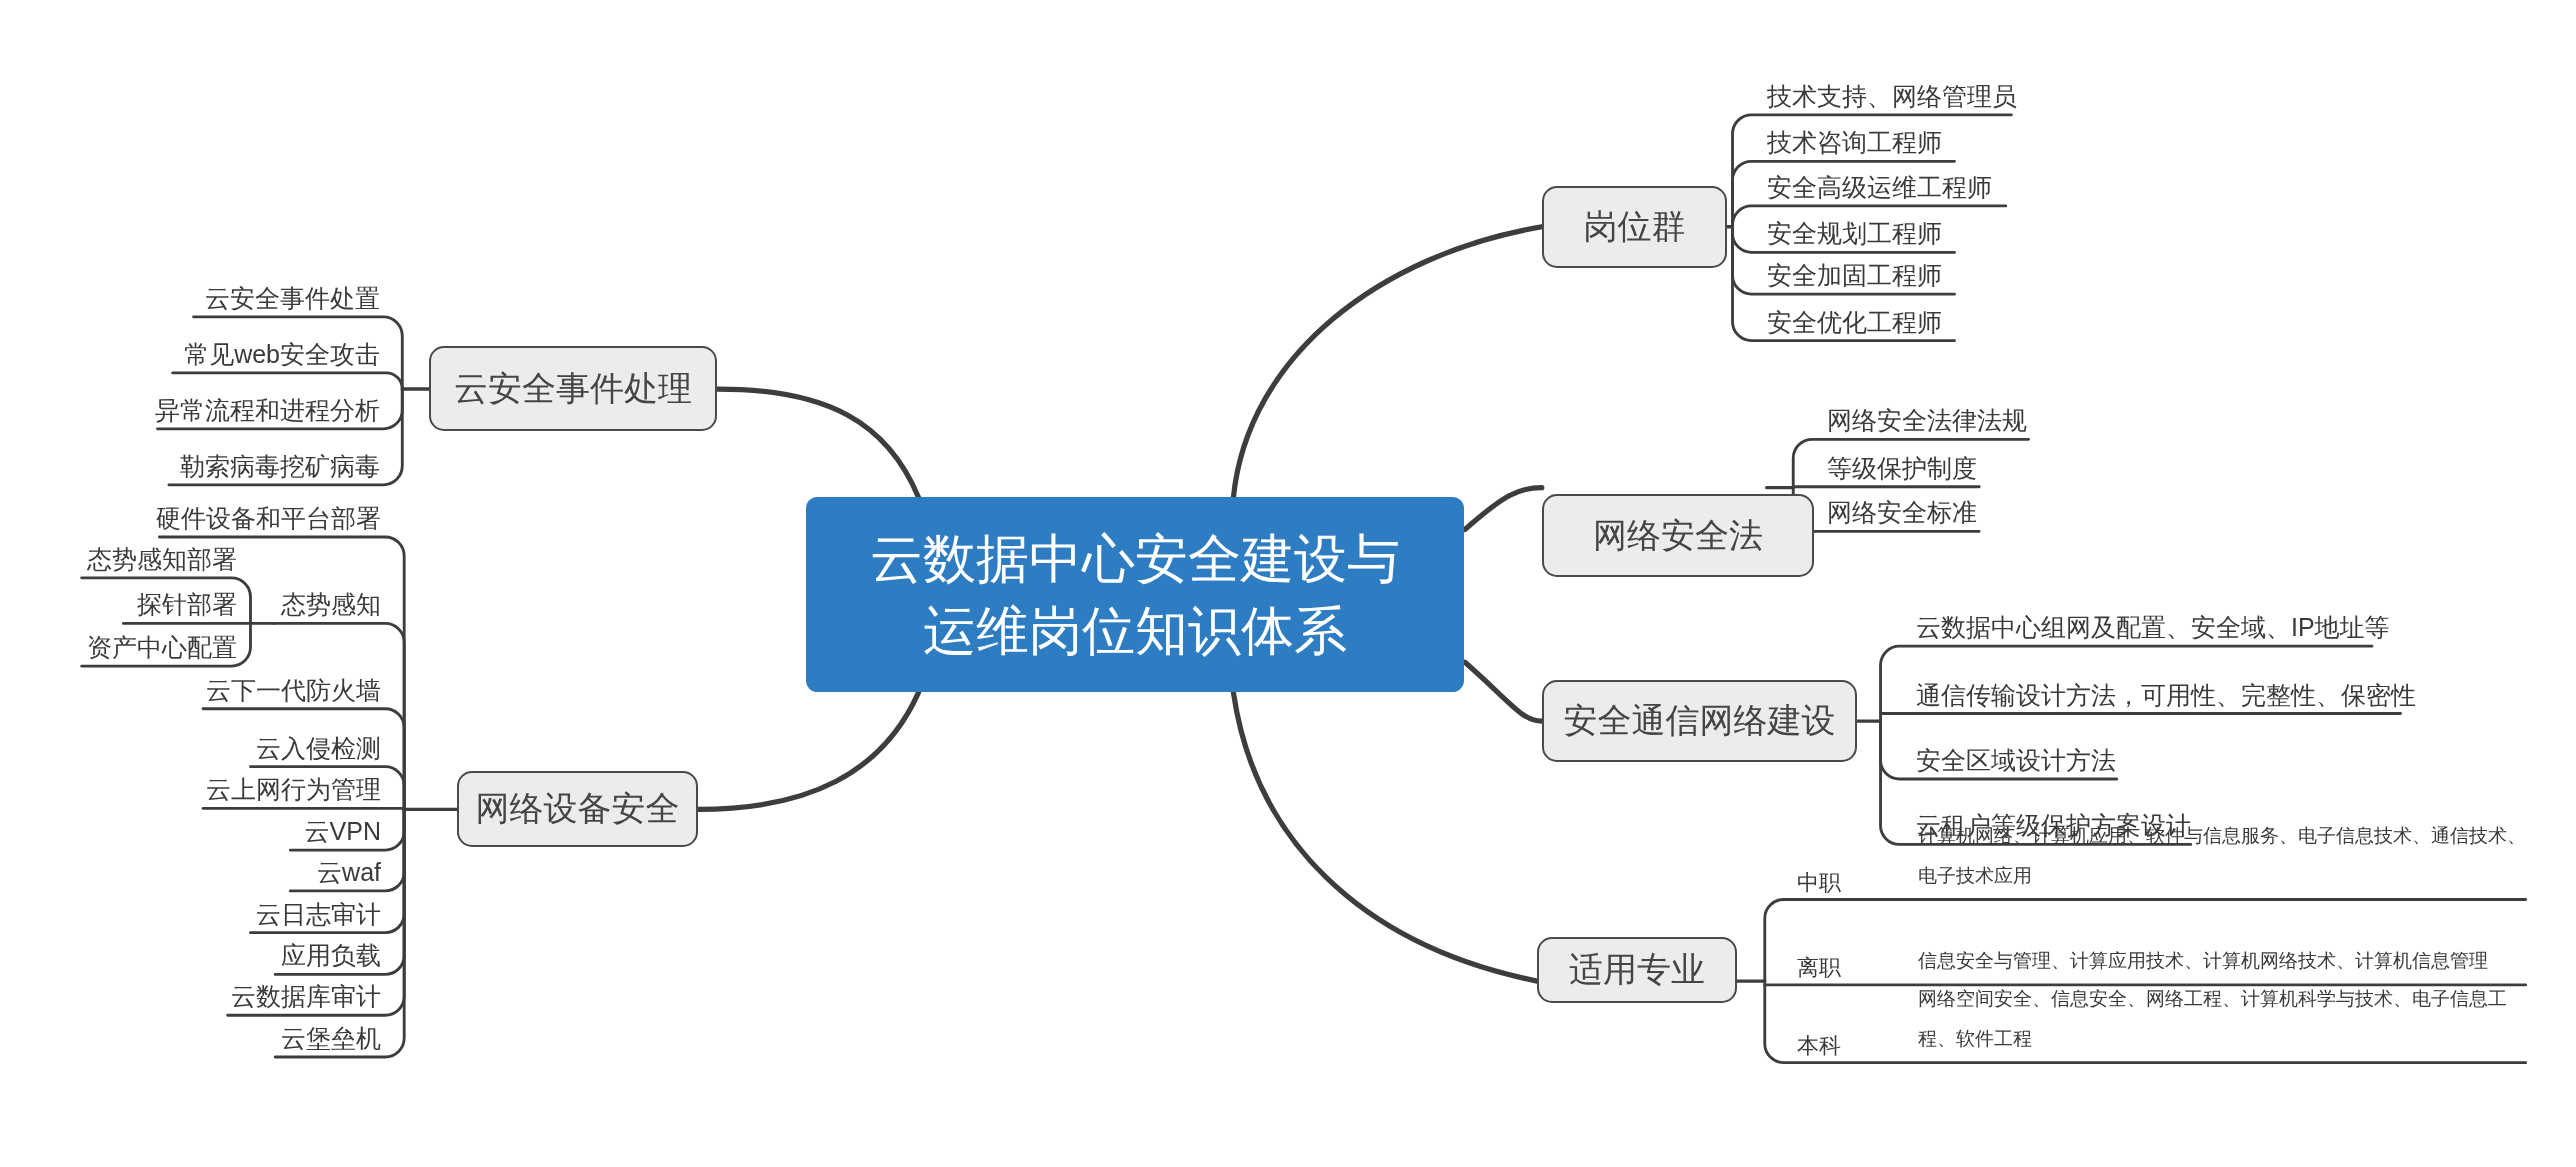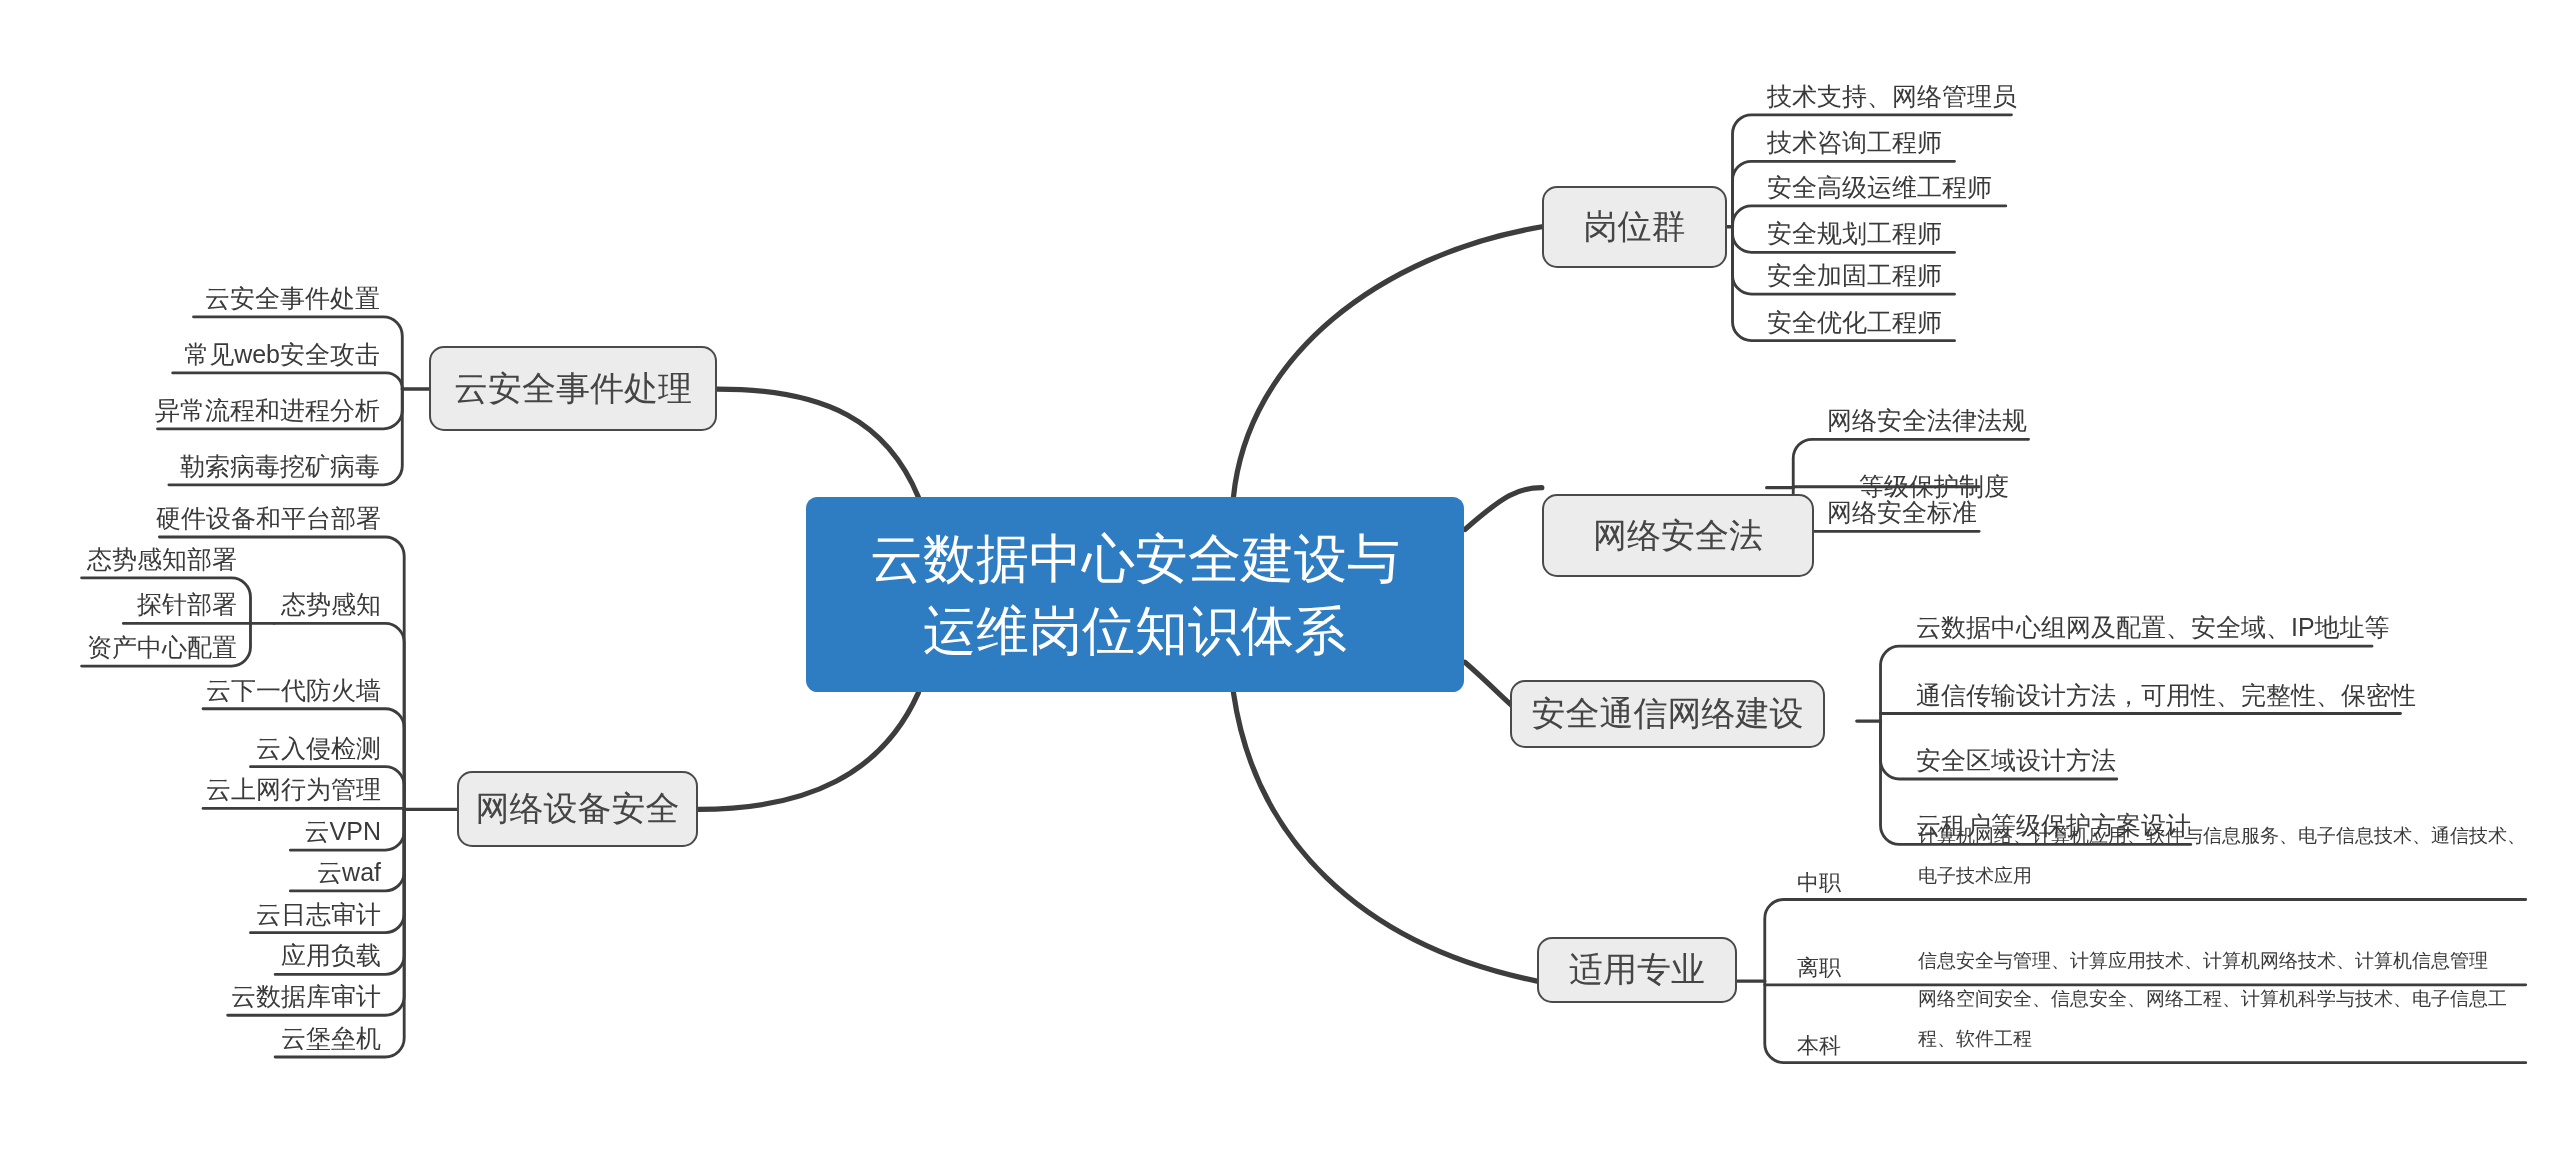--- a/index.html
+++ b/index.html
@@ -93,23 +93,23 @@
   </div>
 <div class="topic-box" style="left: 1542px; top: 186px; width: 185px; height: 82px;">岗位群</div>
     <div class="child-label" style="left: 1767px; top: 77px;">技术支持、网络管理员</div>
     <div class="child-label" style="left: 1767px; top: 123px;">技术咨询工程师</div>
     <div class="child-label" style="left: 1767px; top: 168px;">安全高级运维工程师</div>
     <div class="child-label" style="left: 1767px; top: 214px;">安全规划工程师</div>
     <div class="child-label" style="left: 1767px; top: 256px;">安全加固工程师</div>
     <div class="child-label" style="left: 1767px; top: 303px;">安全优化工程师</div>
     <div class="topic-box" style="left: 1542px; top: 446px; width: 272px; height: 83px; margin-top: 48px;">网络安全法</div>
     <div class="child-label" style="left: 1827px; top: 401px;">网络安全法律法规</div>
-    <div class="child-label" style="left: 1827px; top: 467px; margin-left: 32px;">等级保护制度</div>
+    <div class="child-label" style="left: 1827px; top: 449px;">等级保护制度</div>
     <div class="child-label" style="left: 1827px; top: 493px;">网络安全标准</div>
-    <div class="topic-box" style="left: 1510px; top: 680px; width: 315px; height: 68px;">安全通信网络建设</div>
+    <div class="topic-box" style="left: 1542px; top: 680px; width: 315px; height: 82px;">安全通信网络建设</div>
     <div class="child-label" style="left: 1916px; top: 608px;">云数据中心组网及配置、安全域、IP地址等</div>
     <div class="child-label" style="left: 1916px; top: 676px;">通信传输设计方法，可用性、完整性、保密性</div>
     <div class="child-label" style="left: 1916px; top: 741px;">安全区域设计方法</div>
     <div class="child-label" style="left: 1916px; top: 806px;">云租户等级保护方案设计</div>
     <div class="topic-box" style="left: 1537px; top: 937px; width: 200px; height: 66px;">适用专业</div>
     <div class="row-label" style="left: 1797px; top: 860px;">中职</div>
     <div class="row-text" style="left: 1918px; top: 816px; width: 615px; height: 80px;">计算机网络、计算机应用、软件与信息服务、电子信息技术、通信技术、电子技术应用</div>
     <div class="row-label" style="left: 1797px; top: 945px;">离职</div>
     <div class="row-text" style="left: 1918px; top: 901px; width: 615px; height: 80px;">信息安全与管理、计算应用技术、计算机网络技术、计算机信息管理</div>
     <div class="row-label" style="left: 1797px; top: 1023px;">本科</div>

